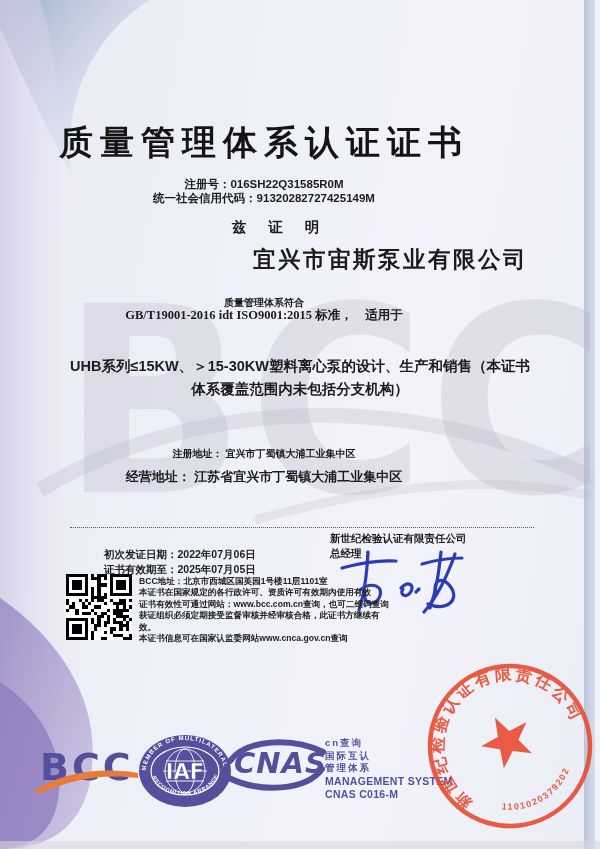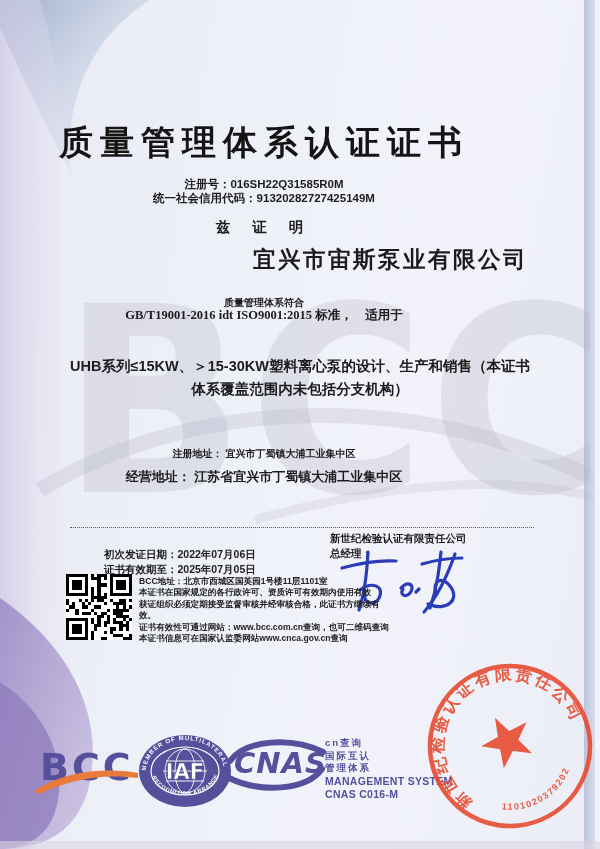--- a/index.html
+++ b/index.html
@@ -12,21 +12,21 @@
   .ctr{left:0;width:528px;text-align:center;}
   .bg-svg{left:0;top:0;}
   .watermark{
     left:62px;top:282px;font-family:"DejaVu Sans","Liberation Sans",sans-serif;
     font-weight:bold;font-size:240px;letter-spacing:4px;color:#b6b6c6;opacity:.30;
     transform:scaleY(1.08);line-height:1;user-select:none;
   }
   .title{top:120px;font-size:34px;font-weight:600;letter-spacing:7px;color:#141414;}
   .reg-line{top:177px;font-size:11.5px;font-weight:bold;font-family:"Liberation Sans",sans-serif;}
   .credit-line{top:191px;font-size:11.5px;font-weight:bold;font-family:"Liberation Sans",sans-serif;}
-  .certify{top:218px;font-size:14.5px;font-weight:bold;letter-spacing:9px;font-family:"Liberation Sans",sans-serif;}
+  .certify{top:218px;font-size:14.5px;font-weight:bold;letter-spacing:9px;font-family:"Liberation Sans",sans-serif;padding-left:16px;}
   .company{top:244px;font-size:22.5px;font-weight:bold;letter-spacing:2.5px;text-align:right;}
   .conform{top:296px;font-size:10px;font-weight:bold;font-family:"Liberation Sans",sans-serif;}
   .standard{top:307px;font-size:12.5px;font-weight:bold;font-family:"Liberation Serif",serif;}
   .scope{top:355px;left:68px;width:464px;text-align:center;font-size:14.5px;font-weight:bold;
          line-height:1.6;font-family:"Liberation Sans",sans-serif;}
   .addr1{top:447px;font-size:10px;font-weight:bold;font-family:"Liberation Sans",sans-serif;}
   .addr2{top:468px;font-size:13px;font-weight:bold;font-family:"Liberation Sans",sans-serif;}
   .divider{top:527px;left:70px;width:464px;border-top:1px dotted #595959;height:0;}
   .dates{left:104px;top:531px;font-size:10.5px;font-weight:bold;line-height:15px;
          font-family:"Liberation Sans",sans-serif;margin-top:16px;}
@@ -254,22 +254,22 @@
       <rect x="15" y="1" width="5" height="5" fill="#fff"></rect>
       <rect x="16" y="2" width="3" height="3" fill="#000"></rect>
       <rect x="0" y="14" width="7" height="7" fill="#000"></rect>
       <rect x="1" y="15" width="5" height="5" fill="#fff"></rect>
       <rect x="2" y="16" width="3" height="3" fill="#000"></rect>
     </svg>
 
   <div class="abs notes">
     <div>BCC地址：北京市西城区国英园1号楼11层1101室</div>
     <div>本证书在国家规定的各行政许可、资质许可有效期内使用有效</div>
+    <div>证书有效性可通过网站：www.bcc.com.cn查询，也可二维码查询</div>
     <div>获证组织必须定期接受监督审核并经审核合格，此证书方继续有效。</div>
-    <div>证书有效性可通过网站：www.bcc.com.cn查询，也可二维码查询</div>
     <div>本证书信息可在国家认监委网站www.cnca.gov.cn查询</div>
   </div>
 
   <div class="abs bcc-logo-text">BCC</div>
   <svg class="abs" style="left:34px;top:758px;" width="106" height="36" viewBox="0 0 106 36">
     <path d="M0,33 C30,14 66,9 104,15 L104,20 C66,15 36,22 4,36 Z" fill="#e87a3a"></path>
   </svg>
 
   <svg class="abs" style="left:138px;top:734px;" width="94" height="74" viewBox="0 0 94 74">
     <defs>

